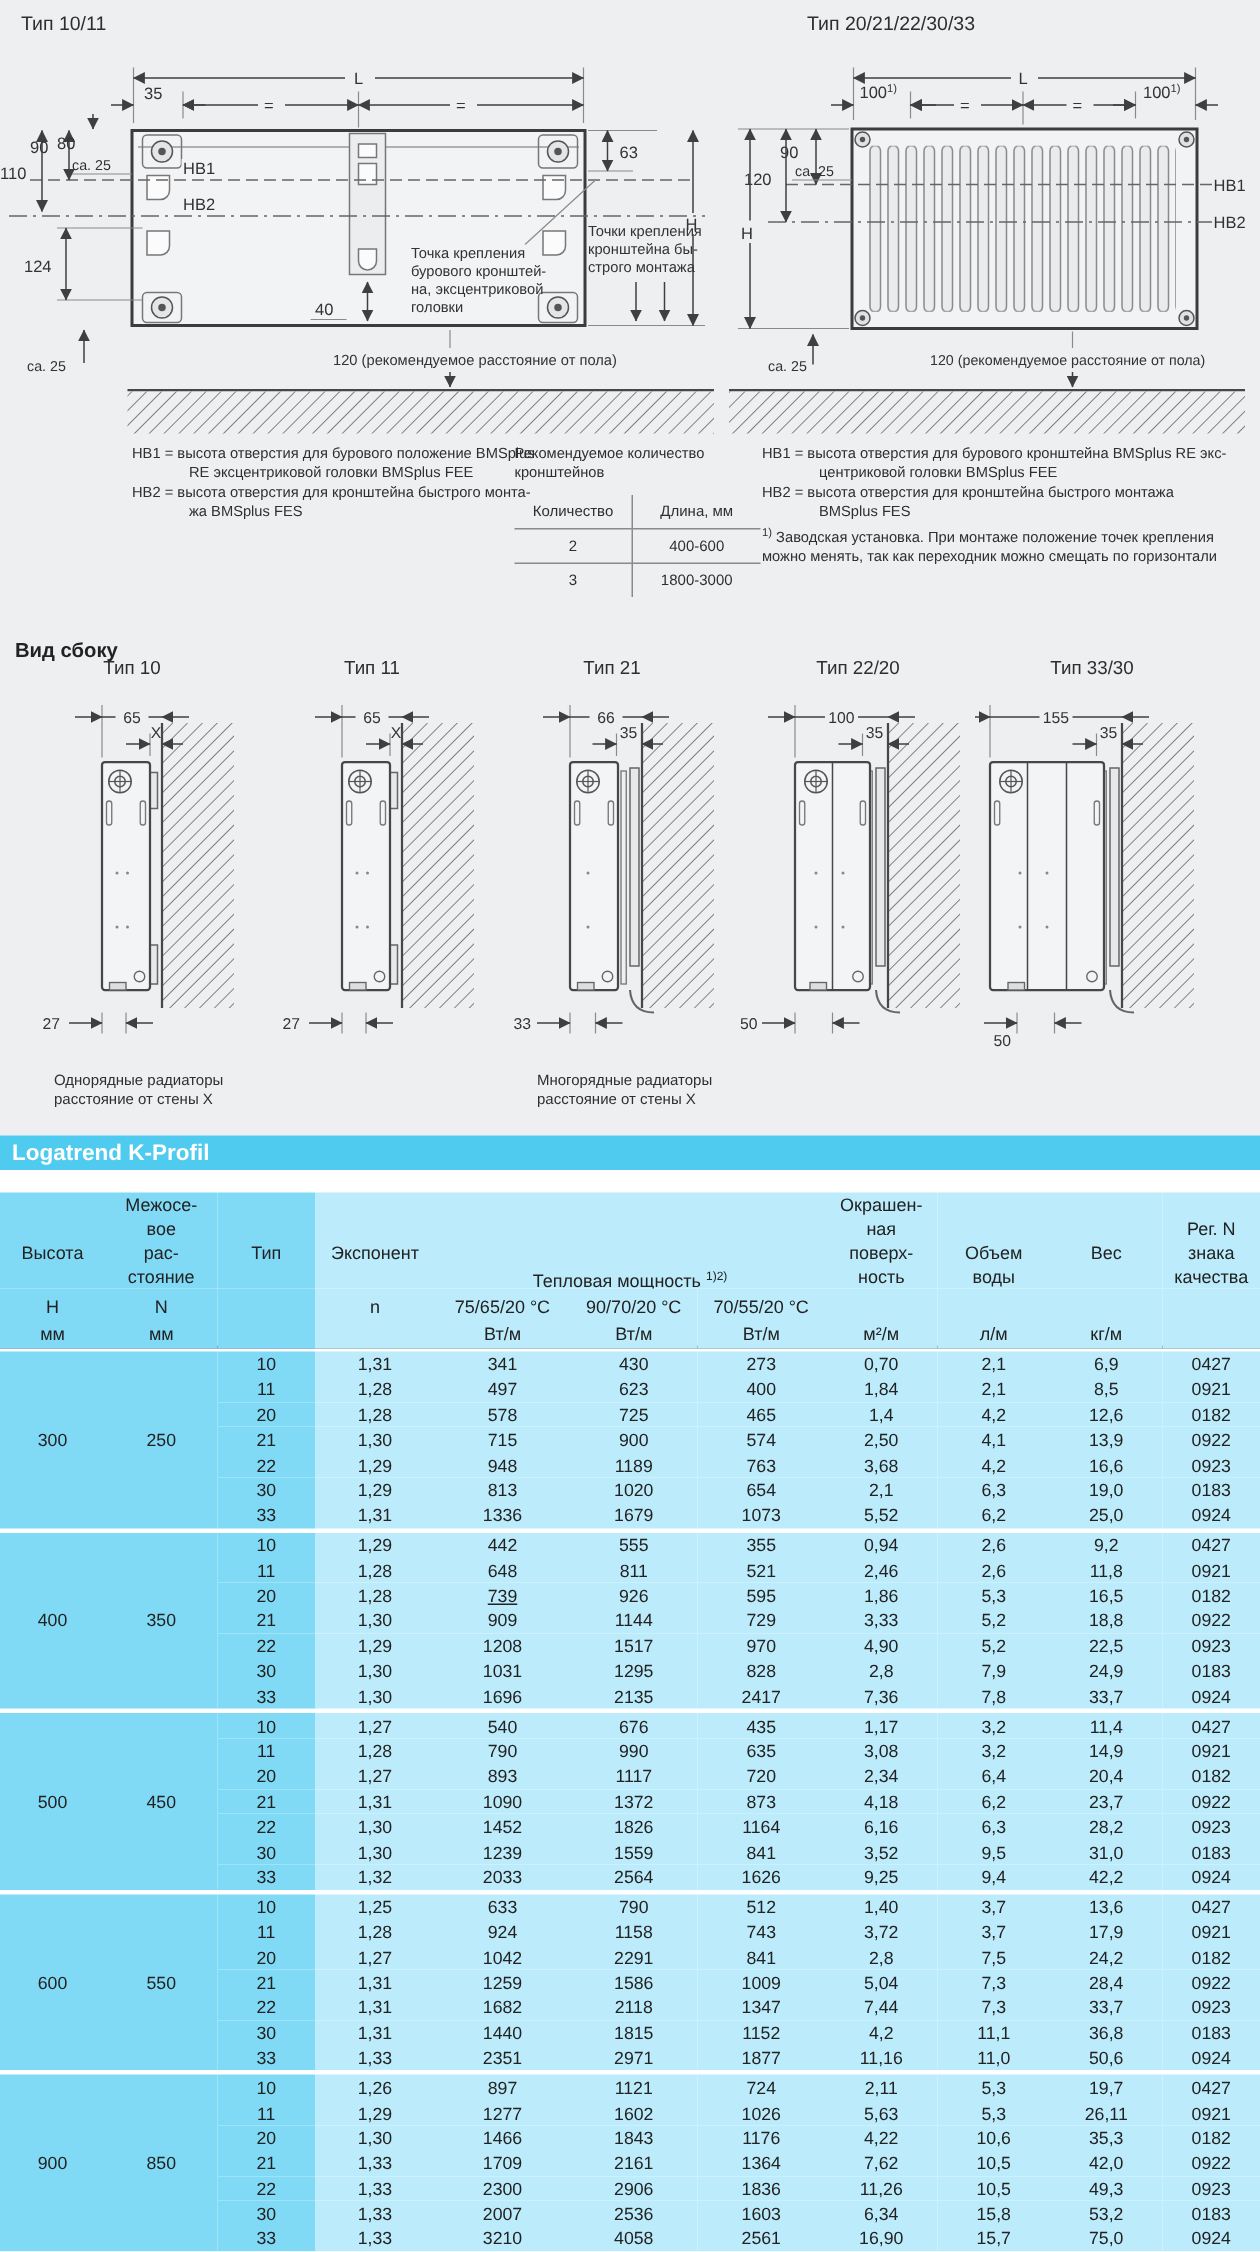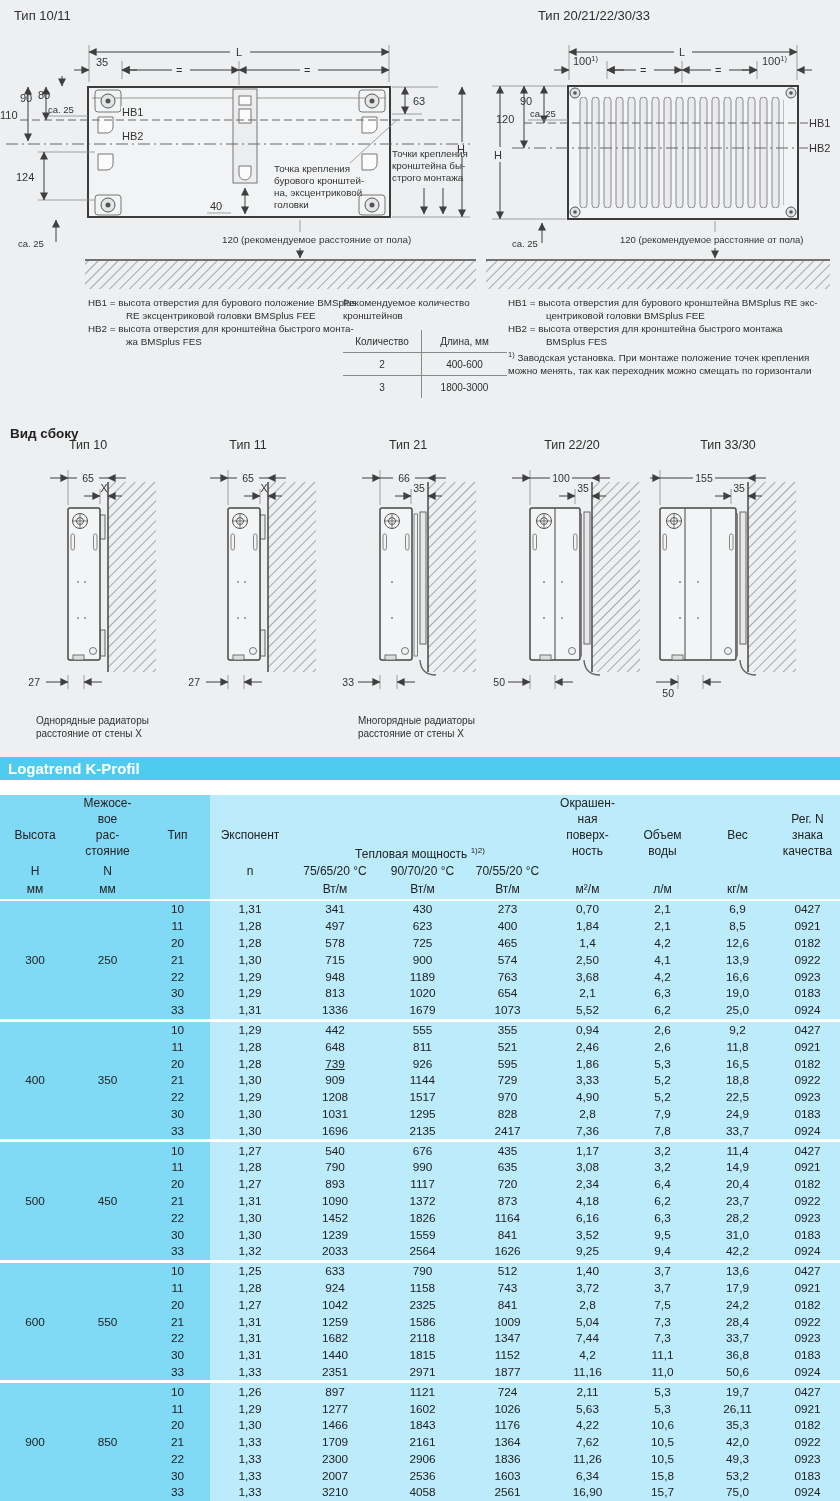--- a/index.html
+++ b/index.html
@@ -794,21 +794,21 @@
           <div class="tcell light" style="grid-area: 2 / 5;">924</div>
           <div class="tcell light" style="grid-area: 2 / 6;">1158</div>
           <div class="tcell light" style="grid-area: 2 / 7;">743</div>
           <div class="tcell light" style="grid-area: 2 / 8;">3,72</div>
           <div class="tcell light" style="grid-area: 2 / 9;">3,7</div>
           <div class="tcell light" style="grid-area: 2 / 10;">17,9</div>
           <div class="tcell light" style="grid-area: 2 / 11;">0921</div>
           <div class="tcell dark" style="grid-area: 3 / 3;">20</div>
           <div class="tcell light" style="grid-area: 3 / 4;">1,27</div>
           <div class="tcell light" style="grid-area: 3 / 5;">1042</div>
-          <div class="tcell light" style="grid-area: 3 / 6;">2325</div>
+          <div class="tcell light" style="grid-area: 3 / 6;">2291</div>
           <div class="tcell light" style="grid-area: 3 / 7;">841</div>
           <div class="tcell light" style="grid-area: 3 / 8;">2,8</div>
           <div class="tcell light" style="grid-area: 3 / 9;">7,5</div>
           <div class="tcell light" style="grid-area: 3 / 10;">24,2</div>
           <div class="tcell light" style="grid-area: 3 / 11;">0182</div>
           <div class="tcell dark" style="grid-area: 4 / 3;">21</div>
           <div class="tcell light" style="grid-area: 4 / 4;">1,31</div>
           <div class="tcell light" style="grid-area: 4 / 5;">1259</div>
           <div class="tcell light" style="grid-area: 4 / 6;">1586</div>
           <div class="tcell light" style="grid-area: 4 / 7;">1009</div>

